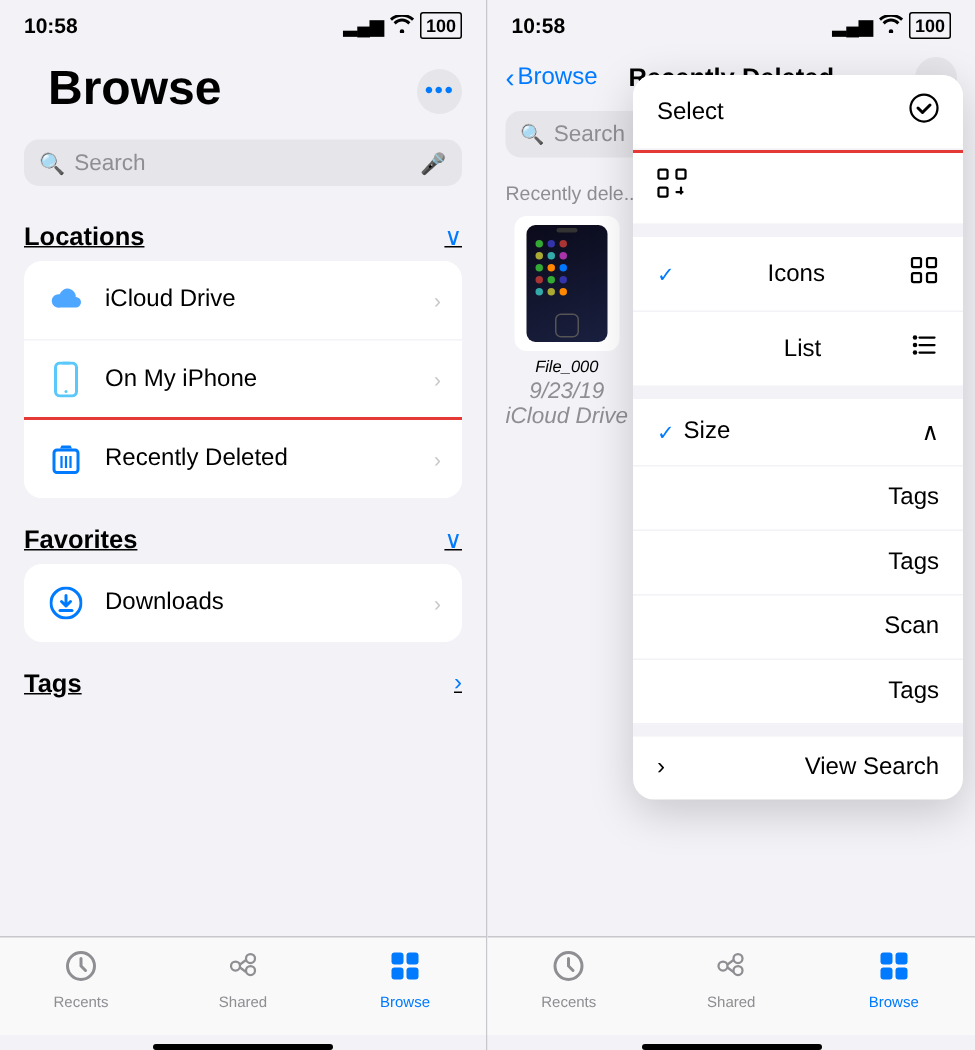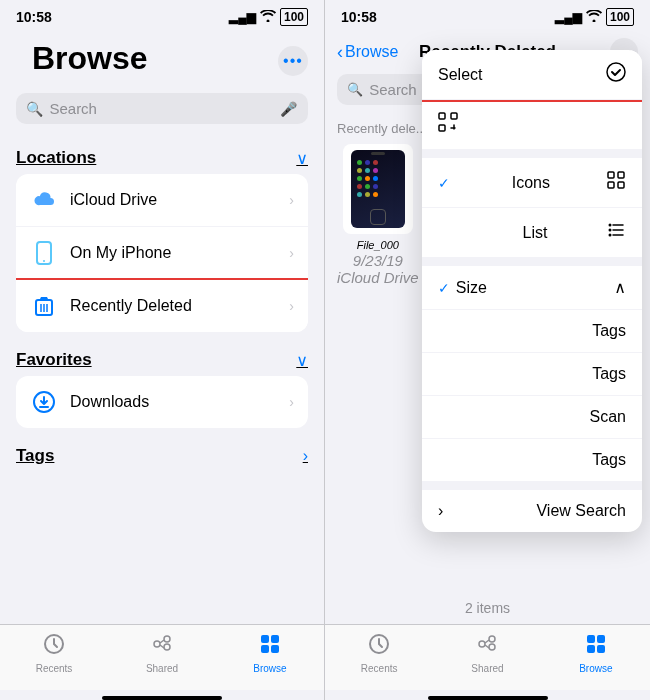--- a/index.html
+++ b/index.html
@@ -632,21 +632,20 @@
 
     <div class="dropdown-separator"></div>
 
     <div class="dropdown-item">
       <span style="color:#000;font-size:16px;margin-right:6px;">›</span>
       <span class="dropdown-item-label">View Search</span>
     </div>
   </div>
 
   <div style="margin-top:auto;">
-    <div class="items-count">2 items</div>
 
     <div class="bottom-tab-bar">
       <div class="tab-item">
         <span class="tab-icon">
           <svg width="22" height="22" viewBox="0 0 22 22" fill="none">
             <circle cx="11" cy="11" r="9" stroke="#8e8e93" stroke-width="2" fill="none"></circle>
             <path d="M11 6v5l3 3" stroke="#8e8e93" stroke-width="2" stroke-linecap="round"></path>
           </svg>
         </span>
         <span class="tab-label">Recents</span>

